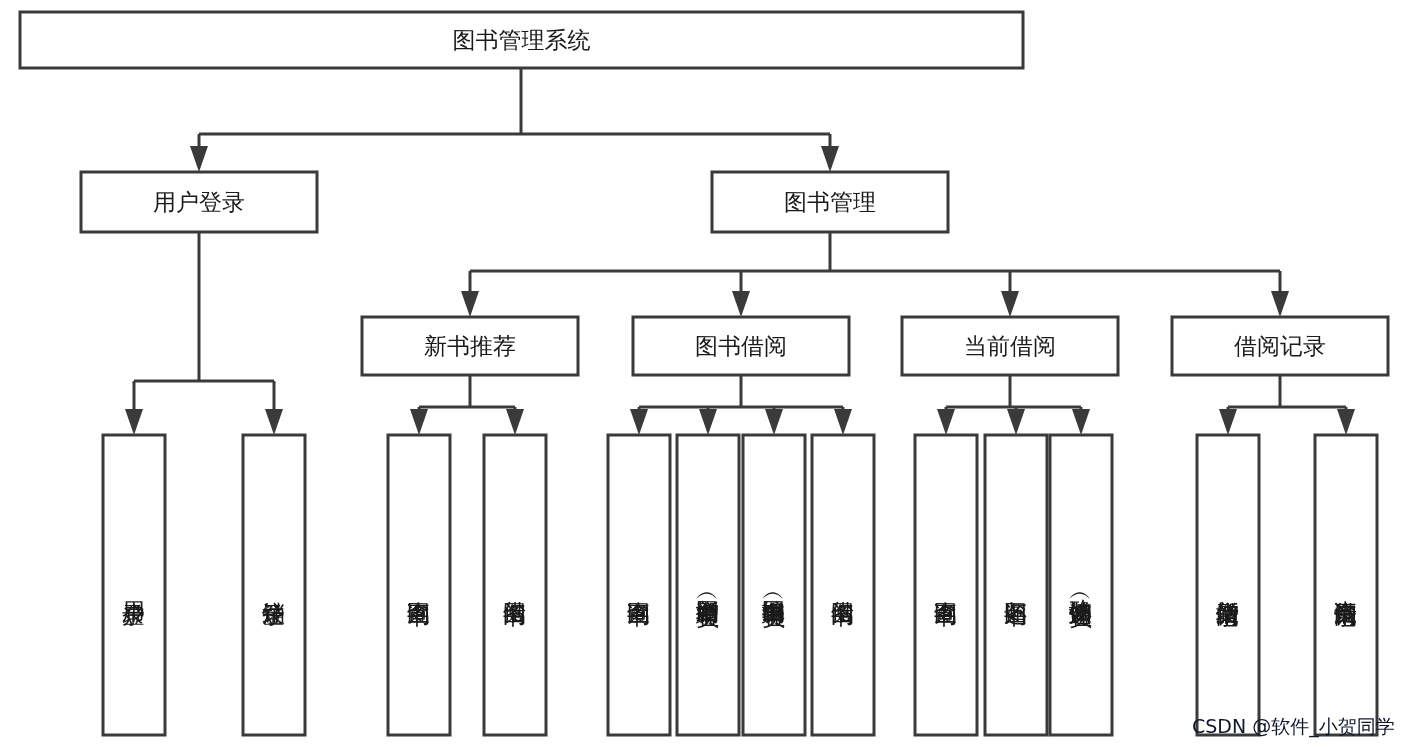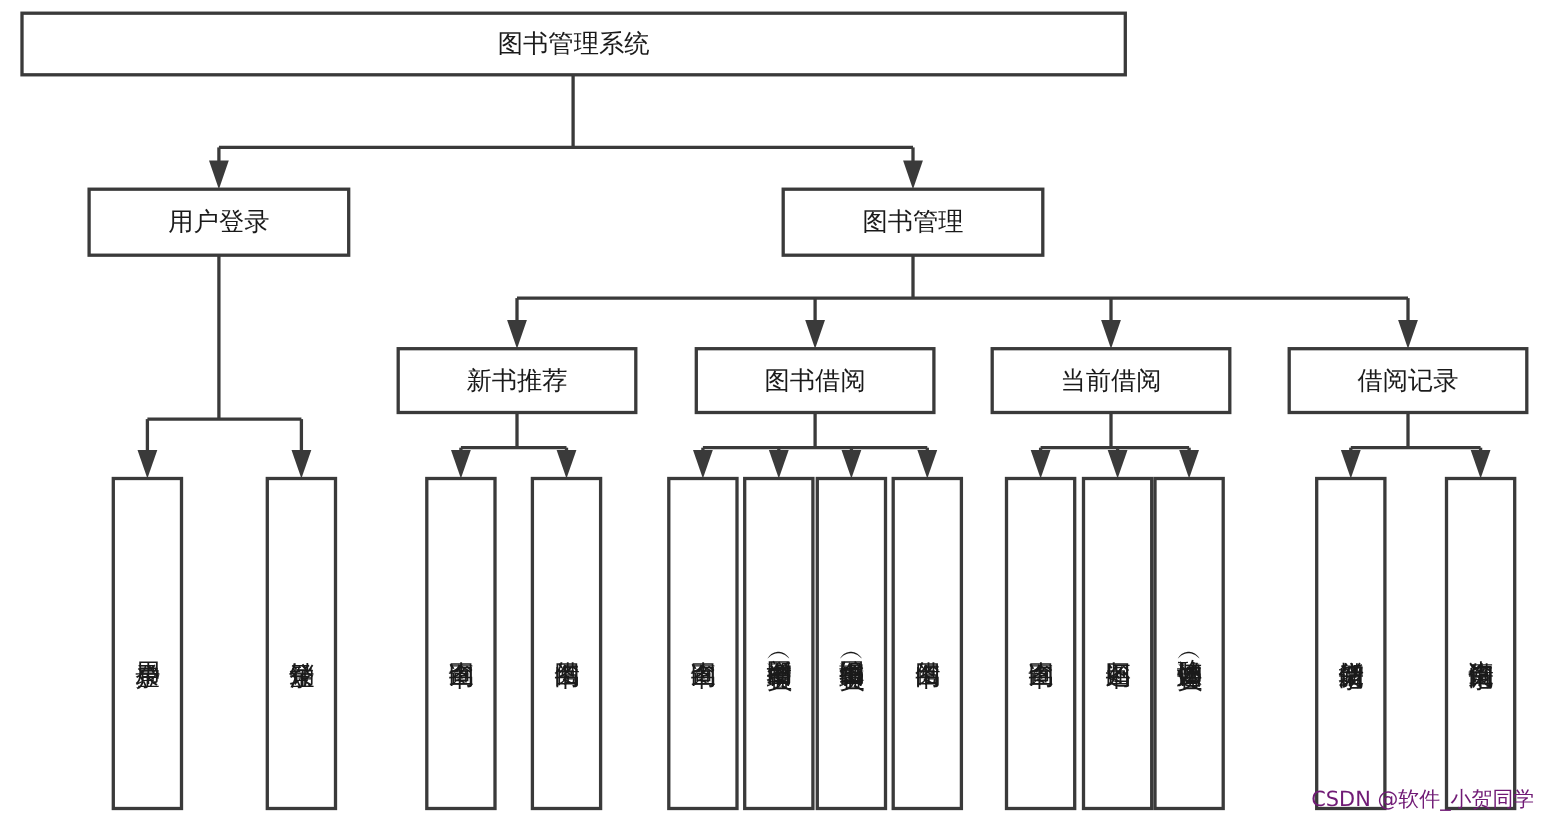--- a/index.html
+++ b/index.html
@@ -62,21 +62,21 @@
     writing-mode: vertical-rl;
     text-orientation: upright;
     white-space: pre-line;
     letter-spacing: 1px;
     pointer-events: none;
   }
   .watermark {
     position: absolute;
     font-family: "DejaVu Sans", "Liberation Sans", sans-serif;
     font-size: 19px;
-    color: #701a75;
+    color: #0f172a;
     white-space: nowrap;
     pointer-events: none;
   }
 </style>
 </head>
 <body>
 
 <div id="diagram-root">
 
   <svg id="tree-svg" viewBox="0 0 1405 747" preserveAspectRatio="none">

